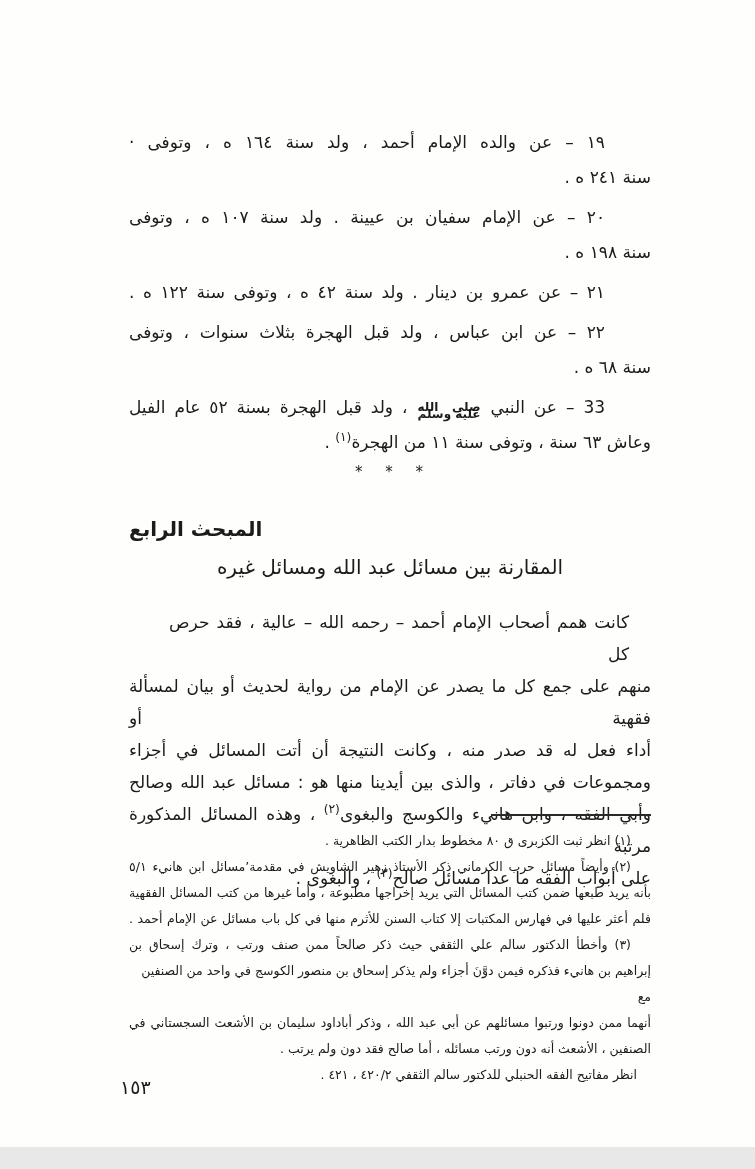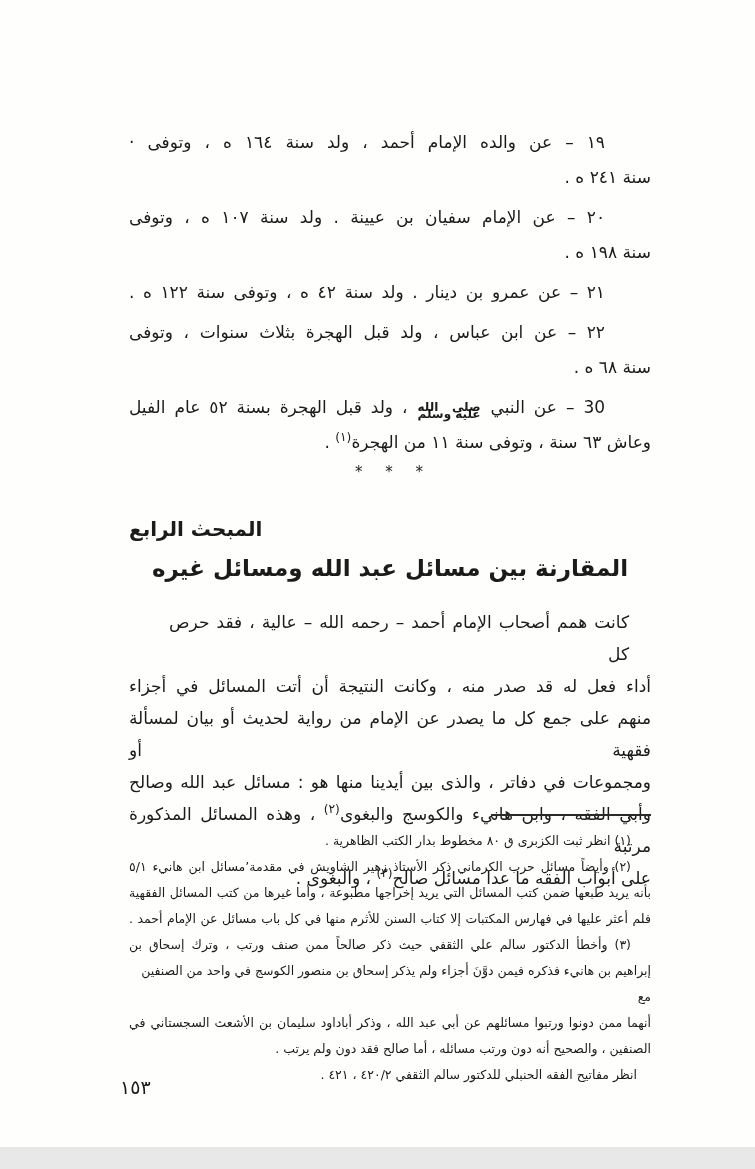--- a/index.html
+++ b/index.html
@@ -13,21 +13,21 @@
   .j{text-align:justify;text-align-last:justify;}
   .r{text-align:right;}
   .ind-bio{padding-right:46px;}
   .ind-par{padding-right:22px;margin-left:40px;}
   .ind-fn{padding-right:20px;}
   .ind-fn2{padding-right:14px;}
   .bio-item{margin-bottom:5px;}
   .bio{top:125px;}
   .stars{top:463px;text-align:center;font-size:15px;letter-spacing:2px;word-spacing:14px;color:#222;}
   .h1{top:517px;text-align:left;font-size:20px;font-weight:bold;}
-  .h2{top:555px;text-align:center;font-size:23px;font-weight:bold;}
+  .h2{top:555px;text-align:center;font-size:20px;font-weight:normal;}
   .para{top:606px;}
   .para .line{line-height:32px;}
   .fn-divider{position:absolute;top:814px;right:104px;width:160px;height:2px;background:#2a2a2a;}
   .fns{top:828px;}
   .fns .line{font-size:12.5px;line-height:26px;text-align:right;}
   sup{font-size:0.72em;line-height:0;}
   .pbuh{display:inline-block;vertical-align:-5px;font-size:12px;line-height:7.5px;font-weight:bold;text-align:center;margin:0 1px;}
   .pbuh span{display:block;}
   .pagenum{position:absolute;top:1076px;left:120px;font-size:19px;letter-spacing:2px;}
 </style>
@@ -47,43 +47,43 @@
     </div>
     <div class="bio-item">
       <div class="line j ind-bio">٢١ – عن عمرو بن دينار . ولد سنة ٤٢ ه ، وتوفى سنة ١٢٢ ه .</div>
     </div>
     <div class="bio-item">
       <div class="line j ind-bio">٢٢ – عن ابن عباس ، ولد قبل الهجرة بثلاث سنوات ، وتوفى</div>
       <div class="line r">سنة ٦٨ ه .</div>
     </div>
     <div class="bio-item">
       <div class="line j ind-bio">
-        <span>30 – عن النبي</span>
+        <span>33 – عن النبي</span>
         <span class="pbuh">
           <span>صلى الله</span>
           <span>عليه وسلم</span>
         </span>
         <span>، ولد قبل الهجرة بسنة ٥٢ عام الفيل</span>
       </div>
       <div class="line r">
         <span>وعاش ٦٣ سنة ، وتوفى سنة ١١ من الهجرة</span><sup>(١)</sup>
         <span>.</span>
       </div>
     </div>
   </div>
 
   <div class="block stars">* * *</div>
 
   <div class="block h1">المبحث الرابع</div>
   <div class="block h2">المقارنة بين مسائل عبد الله ومسائل غيره</div>
 
   <div class="block para">
     <div class="line j ind-par">كانت همم أصحاب الإمام أحمد – رحمه الله – عالية ، فقد حرص كل</div>
+    <div class="line j">منهم على جمع كل ما يصدر عن الإمام من رواية لحديث أو بيان لمسألة فقهية أو</div>
     <div class="line j">أداء فعل له قد صدر منه ، وكانت النتيجة أن أتت المسائل في أجزاء</div>
-    <div class="line j">منهم على جمع كل ما يصدر عن الإمام من رواية لحديث أو بيان لمسألة فقهية أو</div>
     <div class="line j">ومجموعات في دفاتر ، والذى بين أيدينا منها هو : مسائل عبد الله وصالح</div>
     <div class="line j">
       <span>وأبي الفقه ، وابن هانيء والكوسج والبغوى</span><sup>(٢)</sup>
       <span>، وهذه المسائل المذكورة مرتبة</span>
     </div>
     <div class="line r">
       <span>على أبواب الفقه ما عدا مسائل صالح</span><sup>(٣)</sup>
       <span>، والبغوى .</span>
     </div>
   </div>
@@ -91,19 +91,19 @@
   <div class="fn-divider"></div>
 
   <div class="block fns">
     <div class="line r ind-fn">(١) انظر ثبت الكزبرى ق ٨٠ مخطوط بدار الكتب الظاهرية .</div>
     <div class="line j ind-fn">(٢) وأيضاً مسائل حرب الكرماني ذكر الأستاذ زهير الشاويش في مقدمة’مسائل ابن هانيء ٥/١</div>
     <div class="line j">بأنه يريد طبعها ضمن كتب المسائل التي يريد إخراجها مطبوعة ، وأما غيرها من كتب المسائل الفقهية</div>
     <div class="line j">فلم أعثر عليها في فهارس المكتبات إلا كتاب السنن للأثرم منها في كل باب مسائل عن الإمام أحمد .</div>
     <div class="line j ind-fn">(٣) وأخطأ الدكتور سالم علي الثقفي حيث ذكر صالحاً ممن صنف ورتب ، وترك إسحاق بن</div>
     <div class="line j">إبراهيم بن هانيء فذكره فيمن دوَّنَ أجزاء ولم يذكر إسحاق بن منصور الكوسج في واحد من الصنفين مع</div>
     <div class="line j">أنهما ممن دونوا ورتبوا مسائلهم عن أبي عبد الله ، وذكر أباداود سليمان بن الأشعث السجستاني في</div>
-    <div class="line r">الصنفين ، والصحيح أنه دون ورتب مسائله ، أما صالح فقد دون ولم يرتب .</div>
+    <div class="line r">الصنفين ، الأشعث أنه دون ورتب مسائله ، أما صالح فقد دون ولم يرتب .</div>
     <div class="line r ind-fn2">انظر مفاتيح الفقه الحنبلي للدكتور سالم الثقفي ٤٢٠/٢ ، ٤٢١ .</div>
   </div>
 
   <div class="pagenum">١٥٣</div>
 
 </div>
 
 </body></html>

